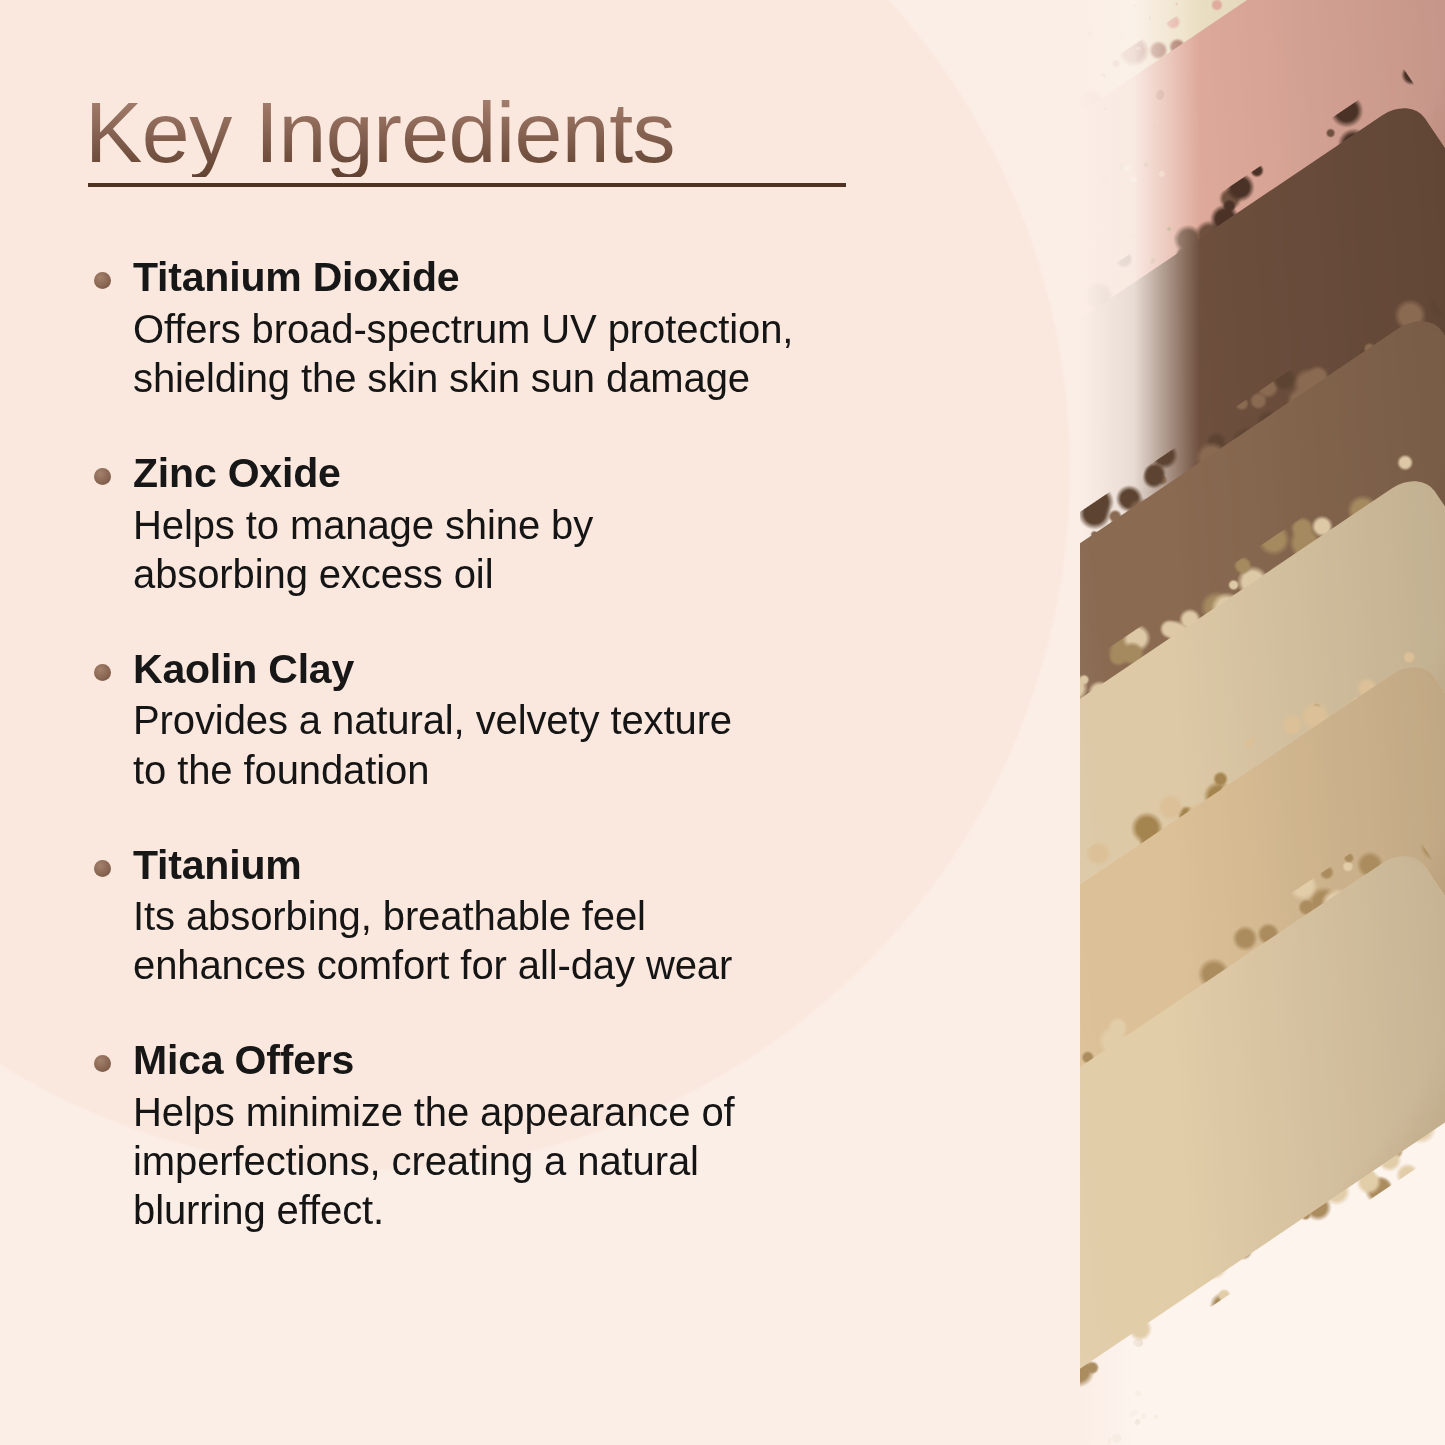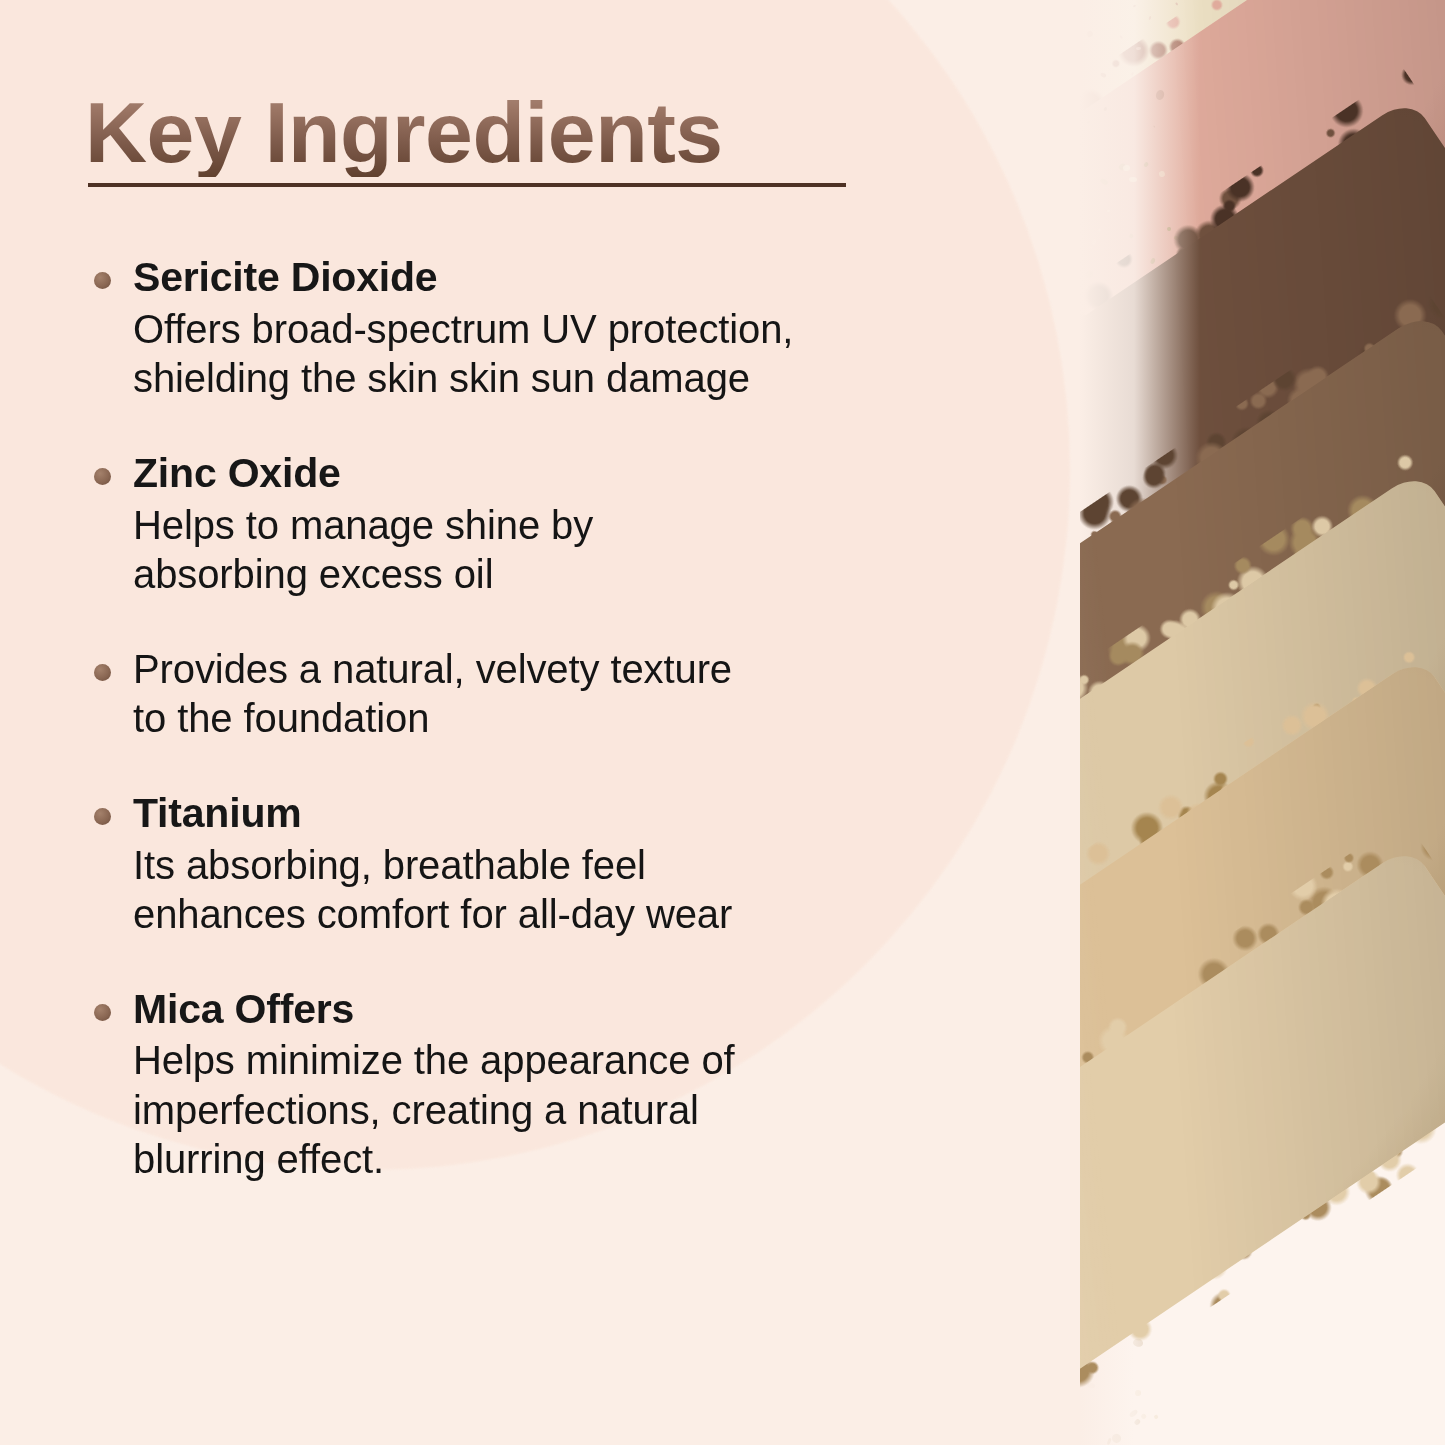--- a/index.html
+++ b/index.html
@@ -35,21 +35,21 @@
     left:0; top:0;
     width:1090px; height:1445px;
     padding:88px 0 0 85px;
   }
 
   
   .title-block { position:relative; display:inline-block; padding-bottom:20px; }
 
   .title {
     font-size:86px;
-    font-weight:700;
+    font-weight:400;
     letter-spacing:-0.5px;
     line-height:1.04;
     background:linear-gradient(180deg,#ab8878 0%,#9a7463 26%,#7d5a4a 62%,#61412f 100%);
     -webkit-background-clip:text;
     background-clip:text;
     color:transparent;
     -webkit-text-fill-color:transparent;
     white-space:nowrap;
   }
 
@@ -157,34 +157,35 @@
 
     <div class="title-block">
       <div class="title">Key Ingredients</div>
       <div class="title-rule"></div>
     </div>
 
     <div class="list">
 
       <div class="item">
         <span class="bullet"></span>
-        <div class="item-name">Sericite Dioxide</div>
+        <div class="item-name">Titanium Dioxide</div>
         <div class="item-desc">Offers broad-spectrum UV protection,
 shielding the skin skin sun damage</div>
       </div>
 
       <div class="item">
         <span class="bullet"></span>
         <div class="item-name">Zinc Oxide</div>
         <div class="item-desc">Helps to manage shine by
 absorbing excess oil</div>
       </div>
 
       <div class="item">
         <span class="bullet"></span>
+        <div class="item-name">Kaolin Clay</div>
         <div class="item-desc">Provides a natural, velvety texture
 to the foundation</div>
       </div>
 
       <div class="item">
         <span class="bullet"></span>
         <div class="item-name">Titanium</div>
         <div class="item-desc">Its absorbing, breathable feel
 enhances comfort for all-day wear</div>
       </div>

